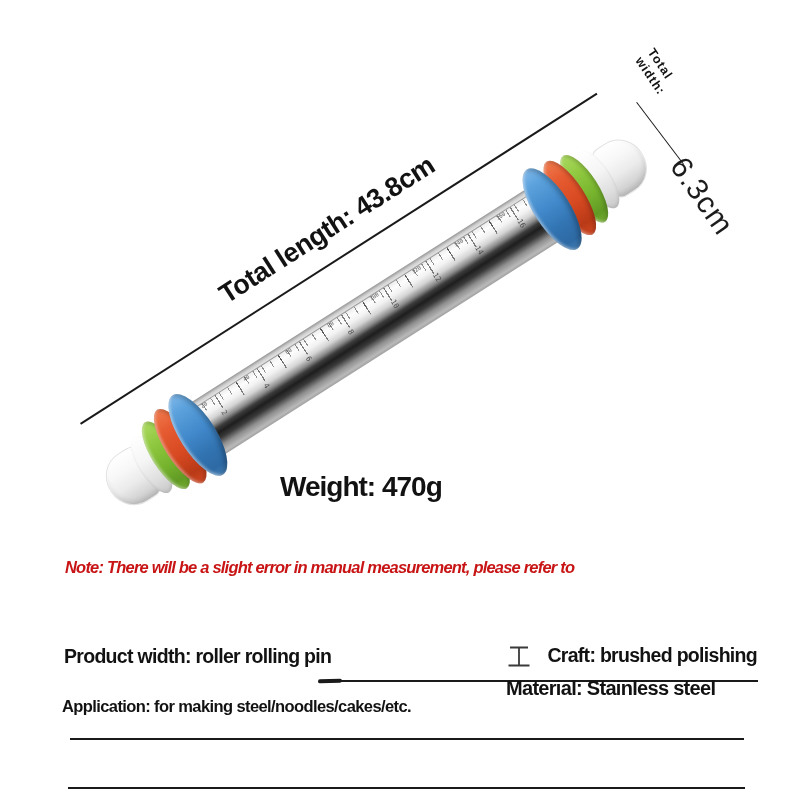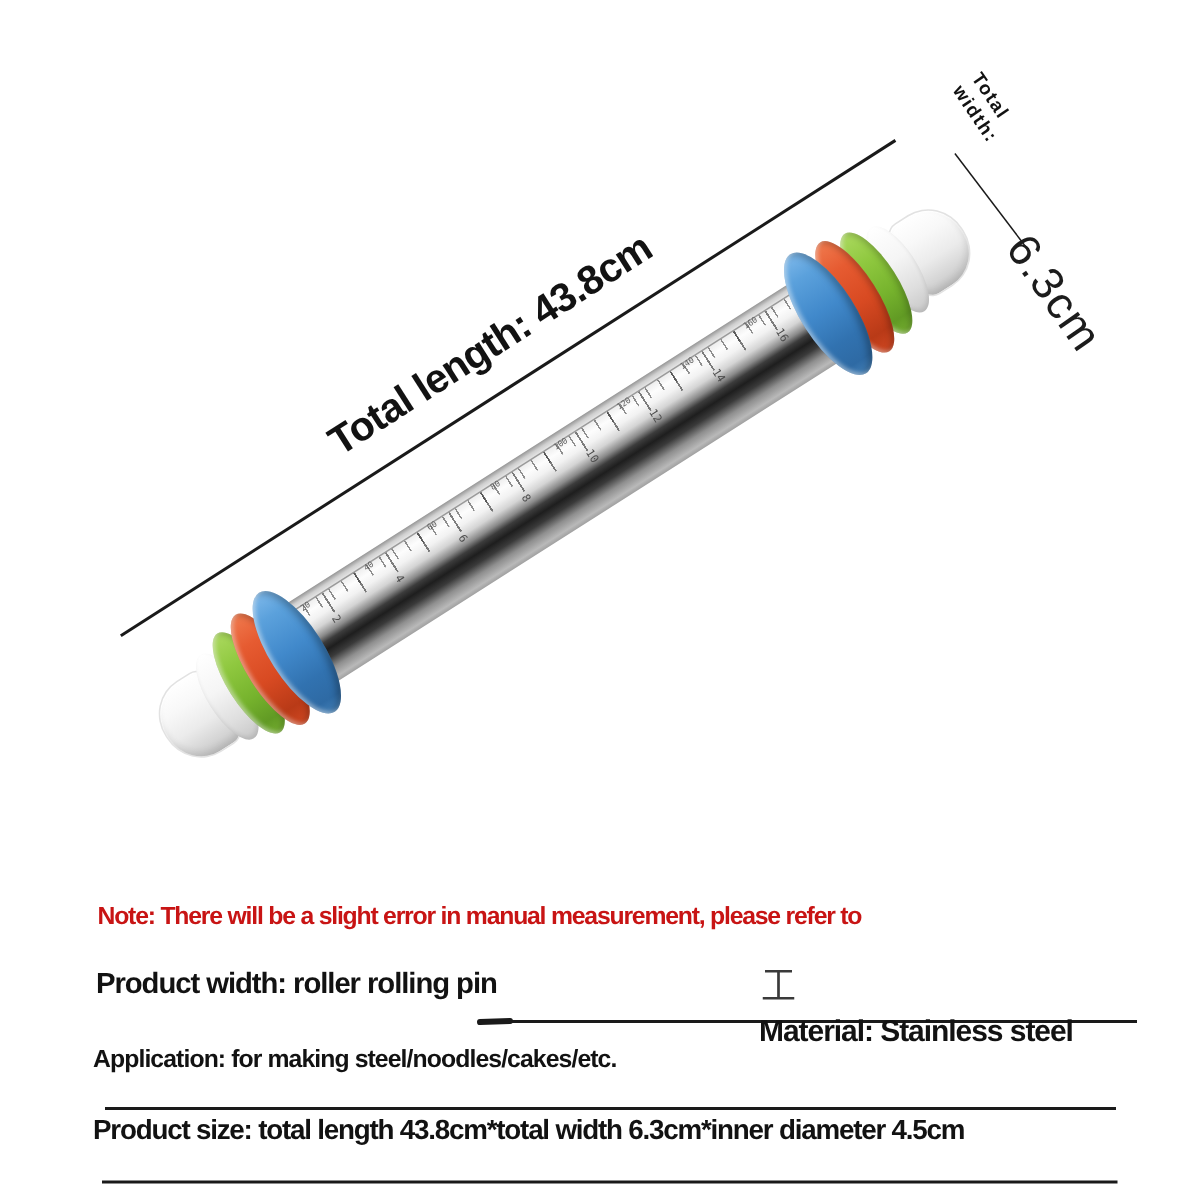--- a/index.html
+++ b/index.html
@@ -45,22 +45,22 @@
   .len-line{left:80px;top:423px;width:613px;transform:rotate(-32.6deg);border-top-width:2px;}
   .wid-line{left:637px;top:102px;width:78px;transform:rotate(52.8deg);}
   .len-label{position:absolute;left:327px;top:230px;transform:translate(-50%,-50%) rotate(-32.6deg);
     font-size:27px;font-weight:bold;letter-spacing:-0.5px;white-space:nowrap;}
   .wid-label{position:absolute;left:656px;top:72px;transform:translate(-50%,-50%) rotate(56deg);
     font-size:12.5px;font-weight:bold;letter-spacing:1px;line-height:1.2;white-space:nowrap;}
   .wid-value{position:absolute;left:702px;top:196px;transform:translate(-50%,-50%) rotate(55deg);
     font-size:30px;font-weight:400;letter-spacing:1px;white-space:nowrap;color:#1c1c1c;}
   .weight{position:absolute;left:280px;top:471px;font-size:28px;font-weight:bold;letter-spacing:-1px;}
   
-  .note{position:absolute;left:65px;top:601px;font-size:16.5px;font-weight:bold;
-    letter-spacing:-0.8px;line-height:1.22;color:var(--note-red,#c81414);}
+  .note{position:absolute;left:65px;top:557px;font-size:16.5px;font-weight:bold;
+    letter-spacing:-0.8px;line-height:1.22;color:var(--note-red,#c81414);font-style:italic;}
   .spec{position:absolute;font-weight:bold;white-space:nowrap;}
   .product-name{left:64px;top:645px;font-size:19.5px;letter-spacing:-0.7px;}
   .craft{right:43px;top:644px;font-size:19.5px;letter-spacing:-0.7px;}
   .application{left:62px;top:697px;font-size:16.5px;letter-spacing:-0.6px;}
   .material{left:506px;top:677px;font-size:20px;letter-spacing:-0.7px;}
   .product-size{left:62px;top:742px;font-size:18.5px;letter-spacing:-0.8px;}
   .divider{position:absolute;background:var(--line-black,#1a1a1a);height:1.6px;}
   .d1{left:320px;top:680px;width:438px;height:2px;}
   .d1tip{left:318px;top:679px;width:24px;height:4px;border-radius:2px;transform:rotate(-2deg);}
   .d2{left:70px;top:738px;width:674px;}
@@ -110,32 +110,33 @@
   <div class="dim-line len-line"></div>
   <div class="len-label">Total length: 43.8cm</div>
 
   <div class="dim-line wid-line"></div>
   <div class="wid-label">
     <div>Total</div>
     <div>width:</div>
   </div>
   <div class="wid-value">6.3cm</div>
 
+  <div class="weight">Weight: 470g</div>
 
   <div class="note">
     <div>Note: There will be a slight error in manual measurement, please refer to</div>
   </div>
 
   <div class="spec product-name">Product width: roller rolling pin</div>
   <svg class="craft-icon" viewBox="0 0 28 25">
     <path d="M5 3.5 H23 M14 3.5 V21.5 M3.5 21.5 H24.5" stroke="#3a3a3a" stroke-width="1.8" fill="none"></path>
   </svg>
+  <div class="spec craft">Craft: brushed polishing</div>
   <div class="divider d1"></div>
   <div class="divider d1tip"></div>
 
   <div class="spec application">Application: for making steel/noodles/cakes/etc.</div>
   <div class="spec material">Material: Stainless steel</div>
   <div class="divider d2"></div>
 
-  <div class="spec product-size">Product size: total length 43.8cm*total width 6.3cm*inner diameter 4.5cm</div>
   <div class="divider d3"></div>
 
 </div>
 
 </body></html>

